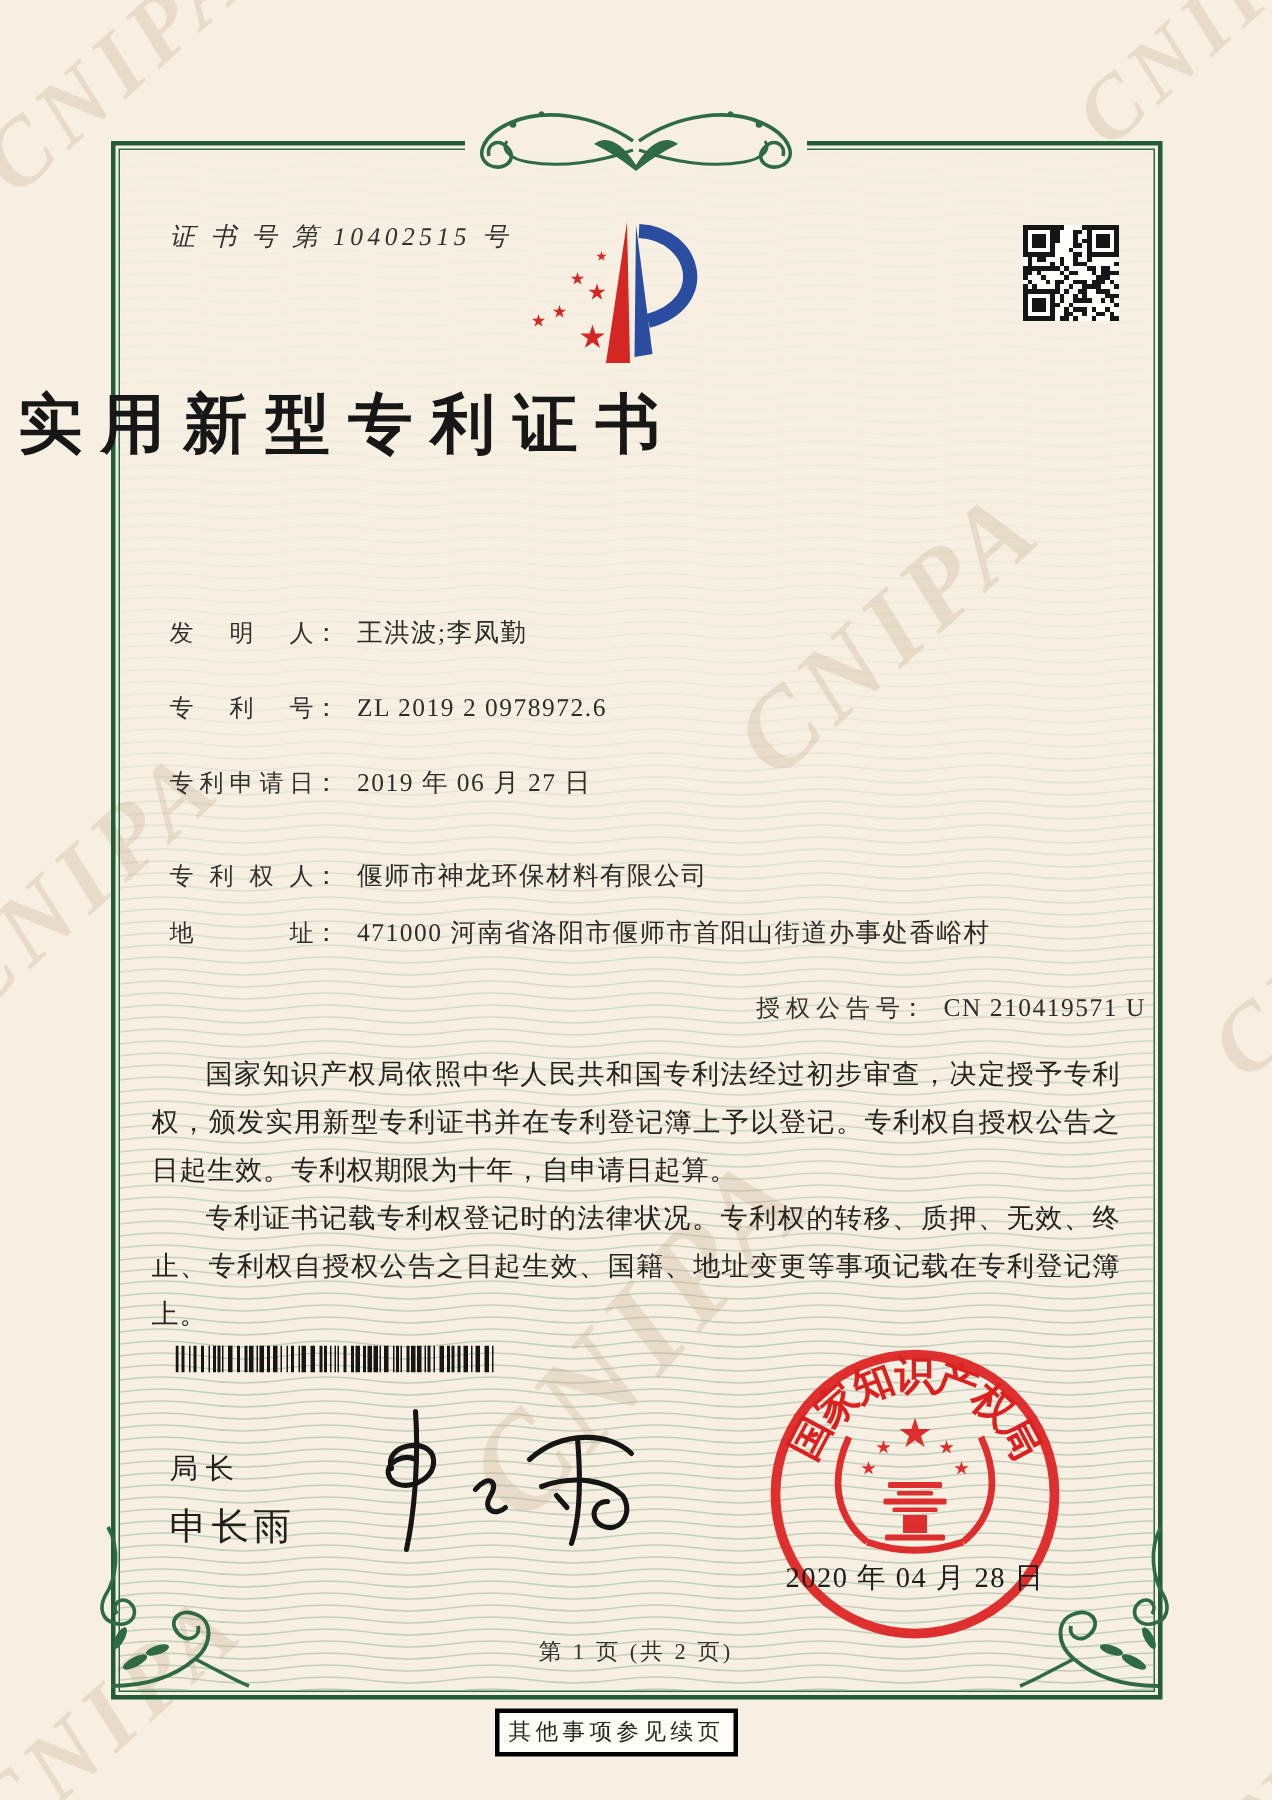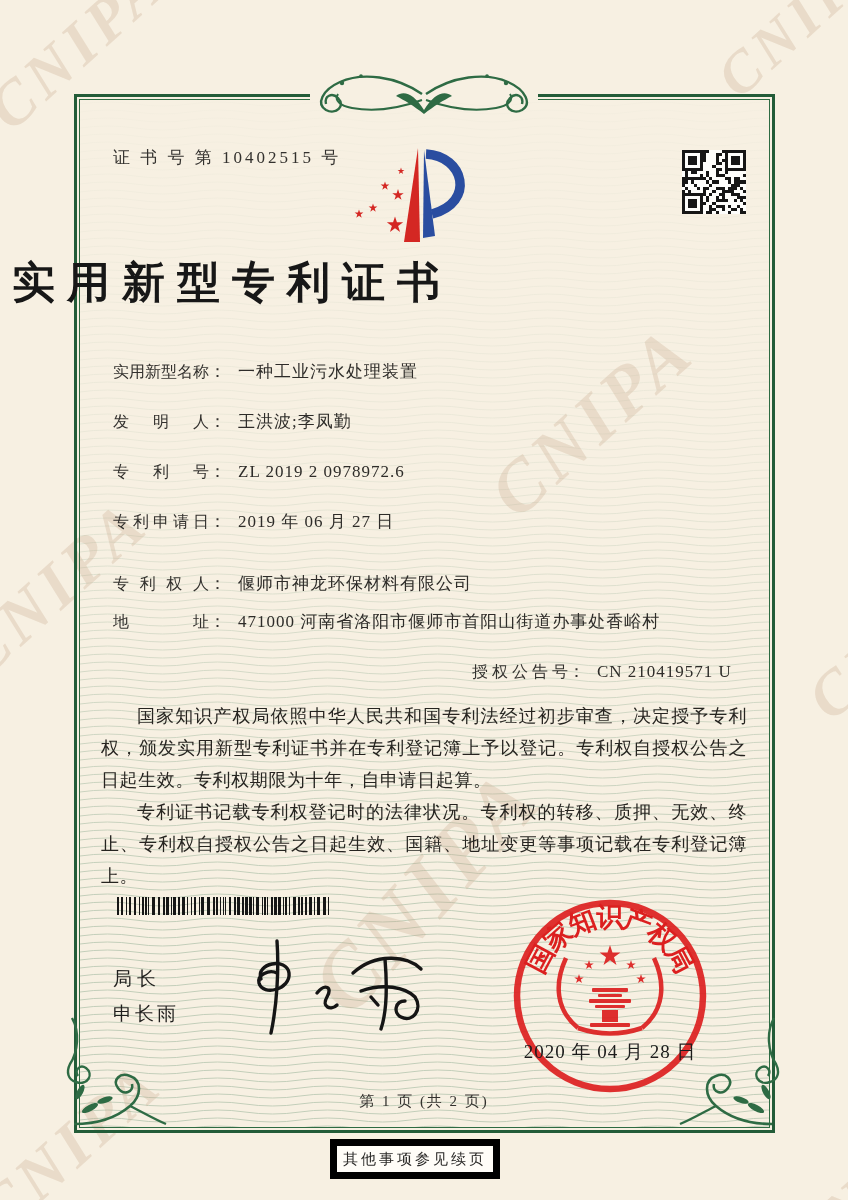--- a/index.html
+++ b/index.html
@@ -22,55 +22,55 @@
   .frame{
     position:absolute;left:74px;top:94px;width:695px;height:1033px;
     border:3px solid #235c38;z-index:3;
   }
   .frame-inner{
     position:absolute;left:2px;top:2px;right:2px;bottom:2px;
     border:1px solid #2e6b42;
   }
   .orn{position:absolute;z-index:4;pointer-events:none;}
   
-  .cert-no{position:absolute;left:113px;top:146px;z-index:5;font-size:17px;letter-spacing:3px;color:#33312e;}
+  .cert-no{position:absolute;left:113px;top:146px;z-index:5;font-size:17px;letter-spacing:3px;color:#33312e;font-style:italic;}
   .logo{position:absolute;left:352px;top:144px;z-index:5;}
   .qr{position:absolute;left:682px;top:150px;width:64px;height:64px;z-index:5;background:#fdfdfb;}
   .title{
     position:absolute;left:0;top:254px;width:848px;margin:0;z-index:5;
     text-align:left;font-size:43px;font-weight:700;color:#171717;
     letter-spacing:12px;text-indent:12px;
   }
   
   .field-row{position:absolute;left:113px;z-index:5;font-size:17px;white-space:nowrap;}
   .f-label{display:inline-block;width:96px;font-size:16px;text-align:justify;text-align-last:justify;vertical-align:baseline;color:#33312e;}
   .f-colon{display:inline-block;color:#33312e;}
   .f-value{display:inline-block;margin-left:12px;letter-spacing:1px;color:#2e2c29;}
-  .pair2{position:absolute;left:359px;top:0;}
+  .pair2{position:absolute;left:391px;top:0;}
   
   .paragraphs{position:absolute;left:101px;top:700px;width:646px;z-index:5;}
   .paragraphs p{margin:0;text-indent:2em;font-size:18px;line-height:32px;
     text-align:justify;letter-spacing:0.6px;color:#262420;}
   
   .barcode{position:absolute;left:117px;top:897px;z-index:5;}
   
   .director-title{position:absolute;left:113px;top:966px;z-index:5;font-size:19px;letter-spacing:5px;color:#201f1d;}
-  .director-name{position:absolute;left:113px;top:1001px;z-index:5;font-size:19px;letter-spacing:3px;color:#201f1d;}
+  .director-name{position:absolute;left:113px;top:1001px;z-index:5;font-size:25px;letter-spacing:3px;color:#201f1d;}
   .signature{position:absolute;left:225px;top:935px;z-index:6;}
   .seal{position:absolute;left:506px;top:892px;z-index:6;}
   .seal-char{font-size:27px;font-weight:700;fill:#dc1f1f;text-anchor:middle;
     font-family:"Liberation Serif","DejaVu Serif",serif;}
   .seal-date{font-size:19px;fill:#1c1c1c;text-anchor:middle;letter-spacing:1px;
     font-family:"Liberation Serif","DejaVu Serif",serif;}
   
   .page-indicator{position:absolute;left:0;top:1092px;width:848px;z-index:5;
     text-align:center;font-size:15px;letter-spacing:2px;color:#33312e;}
   .continuation{
     position:absolute;left:330px;top:1139px;width:156px;height:26px;z-index:5;
-    background:#fffdf8;border:7px solid #000000;
+    background:#fffdf8;border:3px solid #000000;
     text-align:center;font-size:15px;letter-spacing:3px;line-height:26px;color:#2a2927;
   }
 </style>
 </head>
 <body>
 
 <svg width="0" height="0" style="position:absolute" aria-hidden="true">
   <defs>
     <polygon id="star" points="0,-1 0.2245,-0.309 0.951,-0.309 0.3633,0.118 0.5878,0.809 0,0.382 -0.5878,0.809 -0.3633,0.118 -0.951,-0.309 -0.2245,-0.309"></polygon>
     <pattern id="wv" width="110" height="8" patternUnits="userSpaceOnUse">
@@ -359,23 +359,20 @@
       <rect x="8" y="20" width="1" height="1" fill="#161616"></rect>
       <rect x="9" y="20" width="1" height="1" fill="#161616"></rect>
       <rect x="11" y="20" width="1" height="1" fill="#161616"></rect>
       <rect x="15" y="20" width="1" height="1" fill="#161616"></rect>
       <rect x="19" y="20" width="1" height="1" fill="#161616"></rect>
       <rect x="20" y="20" width="1" height="1" fill="#161616"></rect>
     </svg>
 
   <h1 class="title">实用新型专利证书</h1>
 
-  <div class="field-row" style="top:360px;">
-    <span class="f-label">实用新型名称</span><span class="f-colon">：</span><span class="f-value">一种工业污水处理装置</span>
-  </div>
   <div class="field-row" style="top:410px;">
     <span class="f-label">发明人</span><span class="f-colon">：</span><span class="f-value">王洪波;李凤勤</span>
   </div>
   <div class="field-row" style="top:460px;font-family:Liberation Serif, serif;">
     <span class="f-label">专利号</span><span class="f-colon">：</span><span class="f-value">ZL 2019 2 0978972.6</span>
   </div>
   <div class="field-row" style="top:510px;">
     <span class="f-label">专利申请日</span><span class="f-colon">：</span><span class="f-value">2019 年 06 月 27 日</span>
   </div>
   <div class="field-row" style="top:552px;margin-top:20px;">

